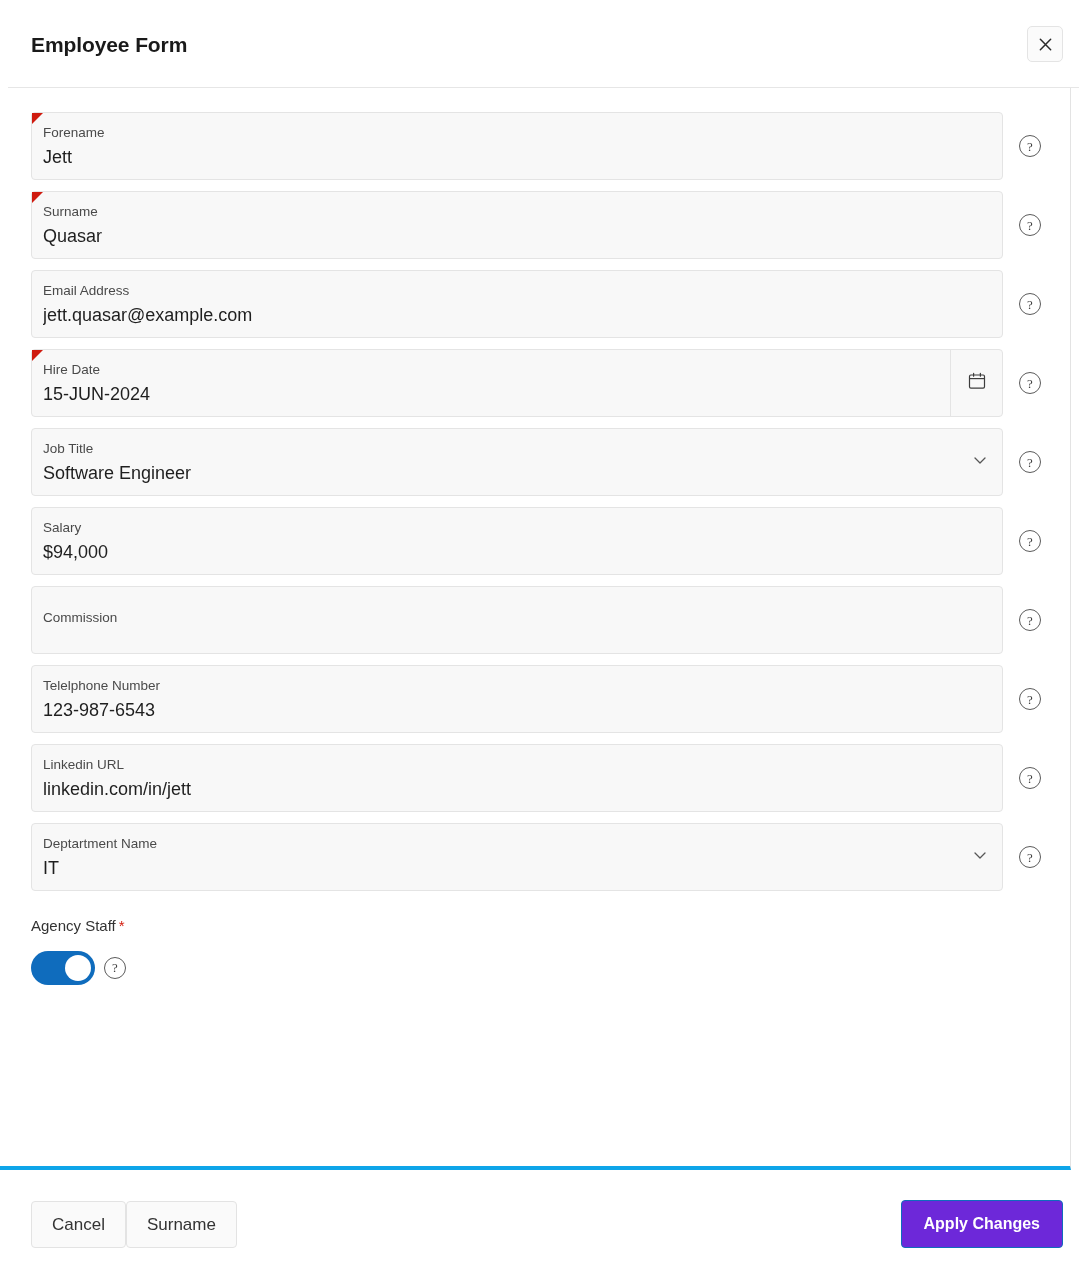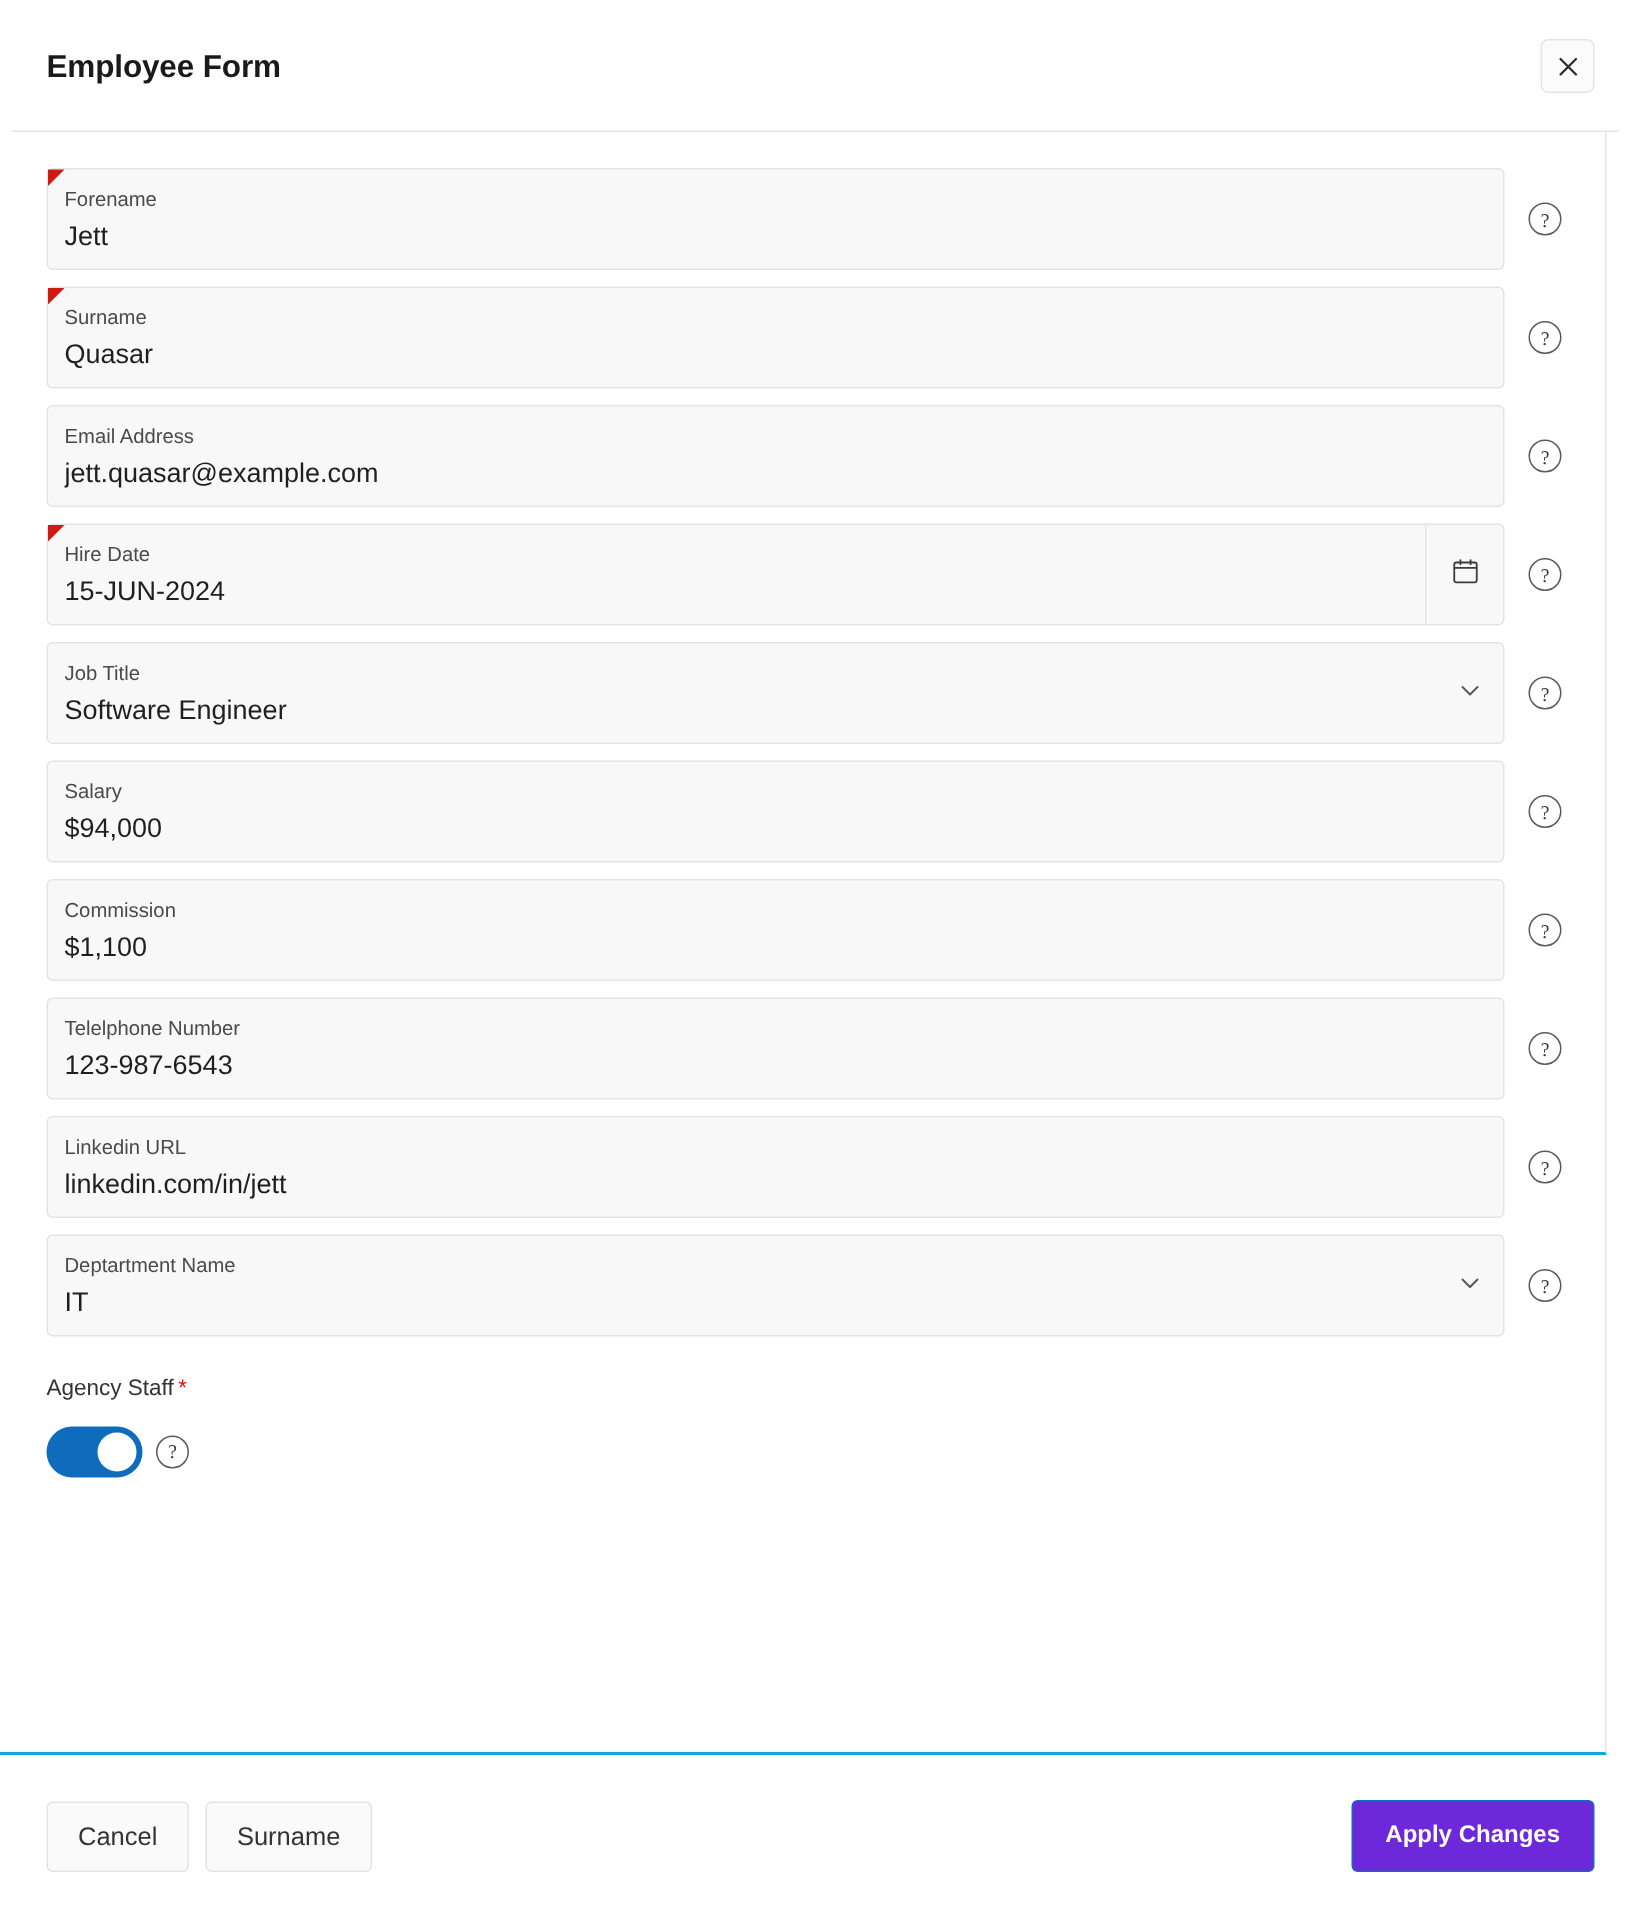--- a/index.html
+++ b/index.html
@@ -63,21 +63,21 @@
     padding: 0;
   }
   .close-button svg { display: block; }
 
   
   .dialog-body {
     position: relative;
     flex: 1 1 auto;
     margin: 0 16px 0 0;
     border-right: 1px solid #e3e3e3;
-    border-bottom: 2px solid #0ea5e9;
+    border-bottom: 4px solid #0ea5e9;
     overflow: hidden;
     padding: 24px 0 0 0;
   }
 
   .field-row {
     display: flex;
     align-items: stretch;
     padding: 0 0 0 31px;
     margin-bottom: 11px;
   }
@@ -224,21 +224,21 @@
   }
 
   
   .dialog-footer {
     position: relative;
     flex: 0 0 108px;
     display: flex;
     align-items: center;
     padding: 0 24px 0 31px;
   }
-  .footer-left { display: flex; gap: 11px; }
+  .footer-left { display: flex; }
   .footer-right { margin-left: auto; }
 
   .btn {
     font-family: "Liberation Sans", sans-serif;
     border-radius: 4px;
     cursor: pointer;
     line-height: 1;
     white-space: nowrap;
   }
   .btn-secondary {
@@ -355,21 +355,20 @@
             </div>
           </div>
           <div class="help-icon">
             <span class="help-circle">?</span>
           </div>
         </div>
         <div class="field-row">
           <div class="field-shell">
             <div class="field-main">
               <div class="field-label">Commission</div>
-              <div class="field-value">$1,100</div>
             </div>
           </div>
           <div class="help-icon">
             <span class="help-circle">?</span>
           </div>
         </div>
         <div class="field-row">
           <div class="field-shell">
             <div class="field-main">
               <div class="field-label">Telelphone Number</div>

